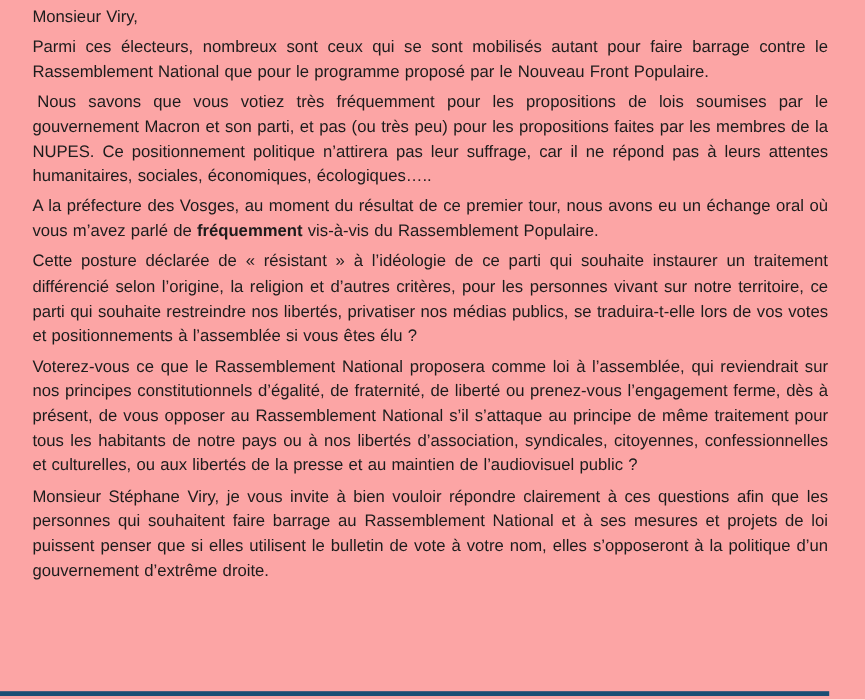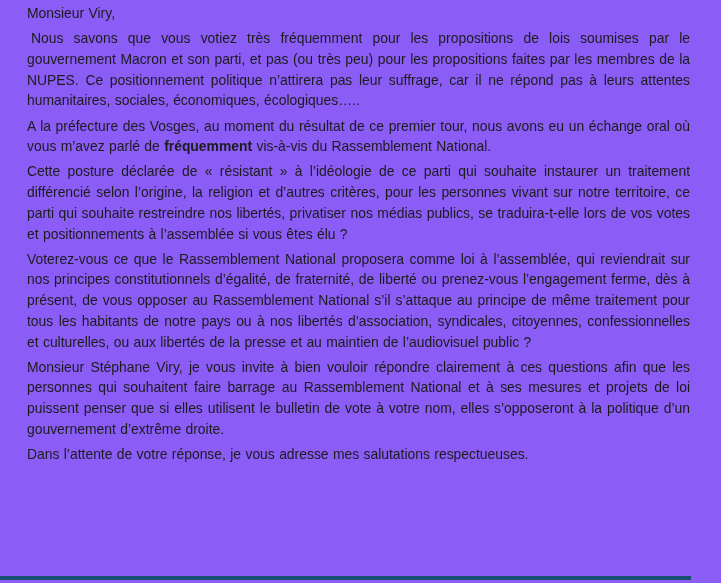--- a/index.html
+++ b/index.html
@@ -4,21 +4,21 @@
 <style>
   html, body {
     margin: 0;
     padding: 0;
     background: #ffffff;
   }
   .page {
     position: relative;
     width: 721px;
     height: 583px;
-    background: #8b5cf6;
+    background: #fca5a5;
     overflow: hidden;
     font-family: "Liberation Sans", "DejaVu Sans", sans-serif;
     color: #1c1c1c;
   }
   .letter-body {
     position: absolute;
     top: 3px;
     left: 27px;
     width: 663px;
   }
@@ -51,28 +51,28 @@
   }
 </style>
 </head>
 <body>
 
 <div class="page" style="color: rgb(28, 28, 28);">
   <div class="letter-body">
     <p class="salutation">Monsieur Viry,</p>
 
 
+    <p>Parmi ces électeurs, nombreux sont ceux qui se sont mobilisés autant pour faire barrage contre le Rassemblement National que pour le programme proposé par le Nouveau Front Populaire.</p>
 
     <p class="space-indent">Nous savons que vous votiez très fréquemment pour les propositions de lois soumises par le gouvernement Macron et son parti, et pas (ou très peu) pour les propositions faites par les membres de la NUPES. Ce positionnement politique n’attirera pas leur suffrage, car il ne répond pas à leurs attentes humanitaires, sociales, économiques, écologiques…..</p>
 
-    <p><span>A la préfecture des Vosges, au moment du résultat de ce premier tour, nous avons eu un échange oral où vous m’avez parlé de </span><strong>fréquemment</strong><span> vis-à-vis du Rassemblement National.</span></p>
+    <p><span>A la préfecture des Vosges, au moment du résultat de ce premier tour, nous avons eu un échange oral où vous m’avez parlé de </span><strong>fréquemment</strong><span> vis-à-vis du Rassemblement Populaire.</span></p>
 
     <p>Cette posture déclarée de « résistant » à l’idéologie de ce parti qui souhaite instaurer un traitement différencié selon l’origine, la religion et d’autres critères, pour les personnes vivant sur notre territoire, ce parti qui souhaite restreindre nos libertés, privatiser nos médias publics, se traduira-t-elle lors de vos votes et positionnements à l’assemblée si vous êtes élu ?</p>
 
     <p>Voterez-vous ce que le Rassemblement National proposera comme loi à l’assemblée, qui reviendrait sur nos principes constitutionnels d’égalité, de fraternité, de liberté ou prenez-vous l’engagement ferme, dès à présent, de vous opposer au Rassemblement National s’il s’attaque au principe de même traitement pour tous les habitants de notre pays ou à nos libertés d’association, syndicales, citoyennes, confessionnelles et culturelles, ou aux libertés de la presse et au maintien de l’audiovisuel public ?</p>
 
     <p>Monsieur Stéphane Viry, je vous invite à bien vouloir répondre clairement à ces questions afin que les personnes qui souhaitent faire barrage au Rassemblement National et à ses mesures et projets de loi puissent penser que si elles utilisent le bulletin de vote à votre nom, elles s’opposeront à la politique d’un gouvernement d’extrême droite.</p>
 
-    <p class="closing">Dans l’attente de votre réponse, je vous adresse mes salutations respectueuses.</p>
   </div>
 
   <div class="bottom-rule" style="background: rgb(27, 78, 116);"></div>
 </div>
 
 </body></html>

